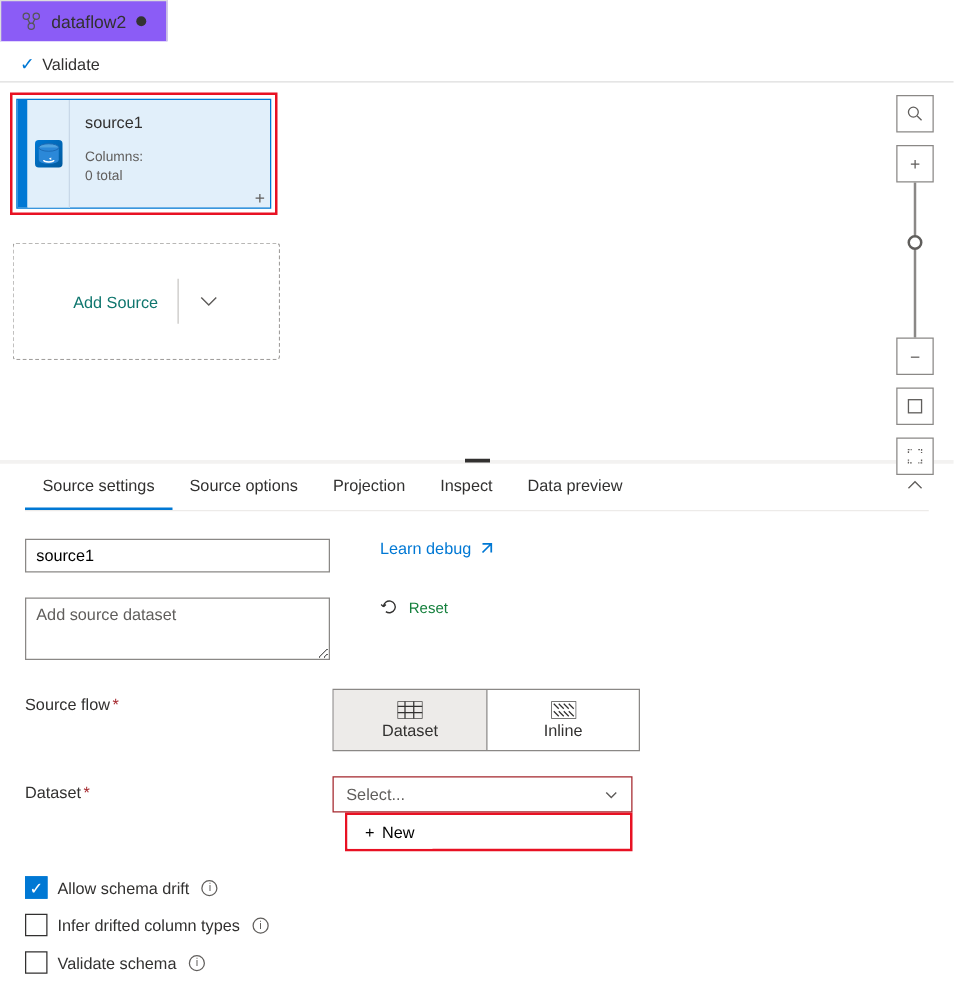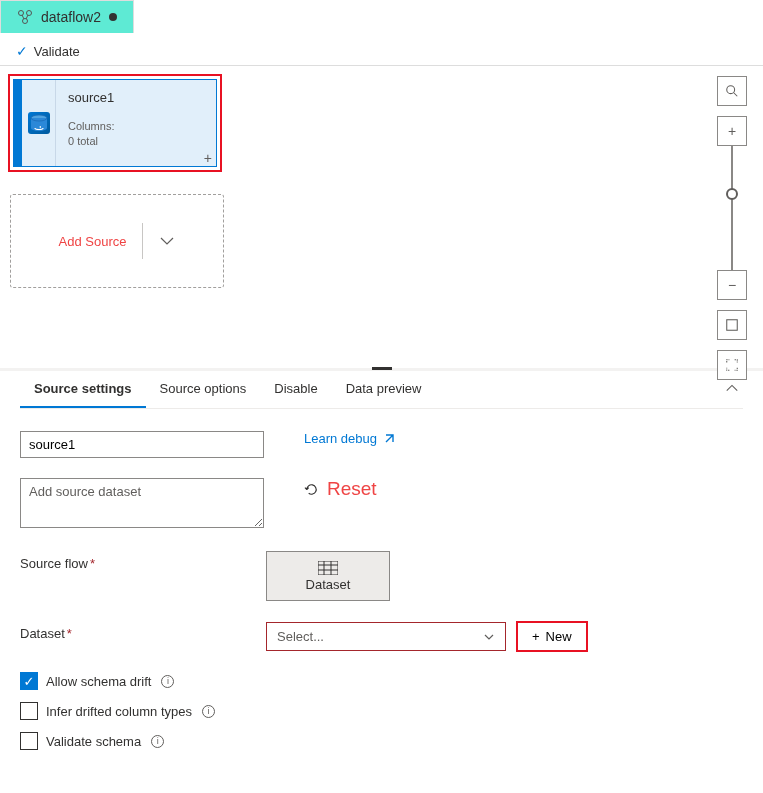--- a/index.html
+++ b/index.html
@@ -1,19 +1,19 @@
 <!DOCTYPE html>
 <html><head>
   <meta charset="utf-8">
   <style>
     * { box-sizing: border-box; margin: 0; padding: 0; }
     body { font-family: 'Segoe UI', Arial, sans-serif; font-size: 13px; color: #323130; background: #fff; width: 763px; }
     
     
-    .header-tab { display: inline-flex; align-items: center; border: 1px solid #ddd; border-bottom: none; padding: 8px 16px; gap: 8px; background: #5eead4; }
+    .header-tab { display: inline-flex; align-items: center; border: 1px solid #ddd; border-bottom: none; padding: 8px 16px; gap: 8px; background: #8b5cf6; }
     .dataflow-icon { width: 16px; height: 16px; display: inline-block; }
     .tab-title { font-size: 14px; }
     .dot { width: 8px; height: 8px; background: #333; border-radius: 50%; display: inline-block; }
     
     .toolbar { display: flex; align-items: center; gap: 20px; padding: 10px 16px 6px; border-bottom: 1px solid #ddd; }
     .validate { display: flex; align-items: center; gap: 6px; }
     .checkmark { color: #0078d4; font-size: 14px; }
     .toggle-container { display: flex; align-items: center; gap: 10px; }
     .toggle-switch { width: 40px; height: 20px; background: #605e5c; border-radius: 12px; position: relative; cursor: pointer; }
     .toggle-handle { position: absolute; left: 3px; top: 3px; width: 14px; height: 14px; background: #fff; border-radius: 50%; }
@@ -27,59 +27,59 @@
     .source-inner { position: absolute; left: 3px; top: 3px; width: 204px; height: 88px; background: #e1effa; border: 1px solid #0078d4; display: flex; }
     .source-left-bar { width: 8px; background: #0078d4; }
     .source-icon-area { width: 34px; display: flex; align-items: center; justify-content: center; background: #e1effa; border-right: 1px solid #c8d8e8; }
     .source-icon { width: 22px; height: 22px; background: linear-gradient(135deg, #0078d4, #005a9e); border-radius: 3px; position: relative; }
     .source-content { flex: 1; padding: 10px 12px; position: relative; }
     .source-title { font-size: 13px; font-weight: 400; margin-bottom: 14px; }
     .source-meta { font-size: 11px; color: #605e5c; line-height: 1.4; }
     .source-plus { position: absolute; right: 4px; bottom: 0; font-size: 14px; color: #605e5c; }
     
     .add-source-block { position: absolute; left: 10px; top: 128px; width: 214px; height: 94px; border: 1px dashed #a19f9d; border-radius: 3px; display: flex; align-items: center; justify-content: center; gap: 0; }
-    .add-source-text { color: #ef4444; font-size: 13px; padding-right: 16px; }
+    .add-source-text { color: #0f766e; font-size: 13px; padding-right: 16px; }
     .add-source-divider { width: 1px; height: 36px; background: #c8c6c4; }
     .add-source-chevron { padding-left: 16px; }
     
     
     .zoom-controls { position: absolute; right: 16px; top: 10px; display: flex; flex-direction: column; align-items: center; gap: 0; }
     .zoom-btn { width: 30px; height: 30px; border: 1px solid #8a8886; background: #fff; display: flex; align-items: center; justify-content: center; color: #605e5c; font-size: 14px; }
     .zoom-btn.first { margin-bottom: 10px; }
     .zoom-slider-track { width: 2px; height: 124px; background: #8a8886; position: relative; margin: 0 0; }
     .zoom-slider-handle { position: absolute; left: -5px; top: 42px; width: 12px; height: 12px; background: #fff; border: 2px solid #605e5c; border-radius: 50%; }
     .zoom-btn.minus { margin-top: 0; }
     .zoom-extra { margin-top: 10px; }
     
     
     .settings-panel { padding: 0 20px 20px; }
     .settings-tabs { display: flex; align-items: center; border-bottom: 1px solid #edebe9; margin-bottom: 22px; position: relative; }
     .tab { padding: 10px 14px; font-size: 13px; color: #323130; cursor: pointer; border-bottom: 2px solid transparent; }
-    .tab.active { border-bottom: 2px solid #0078d4; font-weight: 700; }
+    .tab.active { border-bottom: 2px solid #0078d4; font-weight: 400; }
     .collapse-chevron { position: absolute; right: 4px; top: 10px; color: #605e5c; }
     
     .form-row { display: flex; align-items: flex-start; margin-bottom: 20px; }
     .form-label { width: 246px; font-size: 13px; padding-top: 5px; }
     .req { color: #a4262c; margin-left: 2px; }
     .form-control { flex: 0 0 auto; }
     
     input[type=text] { border: 1px solid #8a8886; padding: 5px 8px; font-size: 13px; width: 244px; font-family: inherit; }
     textarea { border: 1px solid #8a8886; padding: 5px 8px; font-size: 13px; width: 244px; height: 50px; font-family: inherit; color: #605e5c; resize: both; }
     textarea::placeholder { color: #605e5c; }
     
     .learn-more { color: #0078d4; text-decoration: none; margin-left: 40px; font-size: 13px; display: inline-flex; align-items: center; gap: 6px; }
-    .reset-btn { color: #ef4444; background: none; border: none; margin-left: 40px; font-size: 19px; display: inline-flex; align-items: center; gap: 8px; cursor: pointer; text-align: center; }
+    .reset-btn { color: #15803d; background: none; border: none; margin-left: 40px; font-size: 12px; display: inline-flex; align-items: center; gap: 8px; cursor: pointer; text-align: center; }
     
     .btn-group { display: flex; border: 1px solid #8a8886; }
     .btn-group .opt { width: 122px; height: 48px; display: flex; flex-direction: column; align-items: center; justify-content: center; gap: 2px; cursor: pointer; font-size: 13px; }
     .btn-group .opt.selected { background: #edebe9; }
     .btn-group .opt + .opt { border-left: 1px solid #8a8886; }
     .opt-icon { font-size: 16px; }
     
-    .dataset-row { display: flex; align-items: center; gap: 0; }
+    .dataset-row { display: flex; gap: 0; flex-direction: column; }
     .select-box { border: 1px solid #a4262c; padding: 6px 10px; width: 240px; display: flex; justify-content: space-between; align-items: center; cursor: pointer; color: #605e5c; font-size: 13px; }
     .new-box { border: 2px solid #e81123; display: inline-block; margin-left: 10px; }
     .new-btn { border: none; background: #fff; padding: 6px 14px; display: inline-flex; align-items: center; gap: 6px; font-size: 13px; cursor: pointer; font-family: inherit; }
     
     .checkbox-group { display: flex; flex-direction: column; gap: 12px; }
     .checkbox-item { display: flex; align-items: center; gap: 8px; font-size: 13px; }
     .chk { width: 18px; height: 18px; border: 1px solid #323130; display: inline-flex; align-items: center; justify-content: center; background: #fff; }
     .chk.checked { background: #0078d4; border-color: #0078d4; color: #fff; }
     .info-icon { width: 13px; height: 13px; border: 1px solid #605e5c; border-radius: 50%; display: inline-flex; align-items: center; justify-content: center; font-size: 9px; color: #605e5c; margin-left: 2px; }
     
@@ -174,21 +174,22 @@
         </svg>
     </div>
   </div>
   <div class="drag-handle"></div>
 </div>
 
 <div class="settings-panel">
   <div class="settings-tabs">
     <div class="tab active">Source settings</div>
     <div class="tab">Source options</div>
-    <div class="tab">Disable</div>
+    <div class="tab">Projection</div>
+    <div class="tab">Inspect</div>
     <div class="tab">Data preview</div>
     <div class="collapse-chevron">
       <svg viewBox="0 0 16 16" width="14" height="14">
           <path d="M2 11 L8 5 L14 11" fill="none" stroke="#605e5c" stroke-width="1.2"></path>
         </svg>
     </div>
   </div>
 
   <div class="form-row">
     <div class="form-control"><input type="text" value="source1" style=""></div>
@@ -222,20 +223,36 @@
             <svg viewBox="0 0 20 14" width="20" height="14">
               <rect x="0" y="0" width="20" height="14" fill="none" stroke="#323130" stroke-width="1"></rect>
               <line x1="0" y1="4" x2="20" y2="4" stroke="#323130"></line>
               <line x1="0" y1="9" x2="20" y2="9" stroke="#323130"></line>
               <line x1="6" y1="0" x2="6" y2="14" stroke="#323130"></line>
               <line x1="13" y1="0" x2="13" y2="14" stroke="#323130"></line>
             </svg>
           </span>
         <span>Dataset</span>
       </div>
+      <div class="opt">
+        <span class="opt-icon">
+            <svg viewBox="0 0 20 14" width="20" height="14">
+              <rect x="0" y="0" width="20" height="14" fill="none" stroke="#323130" stroke-width="1"></rect>
+              <line x1="2" y1="2" x2="6" y2="6" stroke="#323130"></line>
+              <line x1="6" y1="2" x2="10" y2="6" stroke="#323130"></line>
+              <line x1="10" y1="2" x2="14" y2="6" stroke="#323130"></line>
+              <line x1="14" y1="2" x2="18" y2="6" stroke="#323130"></line>
+              <line x1="2" y1="8" x2="6" y2="12" stroke="#323130"></line>
+              <line x1="6" y1="8" x2="10" y2="12" stroke="#323130"></line>
+              <line x1="10" y1="8" x2="14" y2="12" stroke="#323130"></line>
+              <line x1="14" y1="8" x2="18" y2="12" stroke="#323130"></line>
+            </svg>
+          </span>
+        <span>Inline</span>
+      </div>
     </div>
   </div>
 
   <div class="form-row">
     <div class="form-label"><span>Dataset</span><span class="req">*</span></div>
     <div class="form-control dataset-row">
       <div class="select-box">
         <span>Select...</span>
         <span>
             <svg viewBox="0 0 12 12" width="12" height="12">

